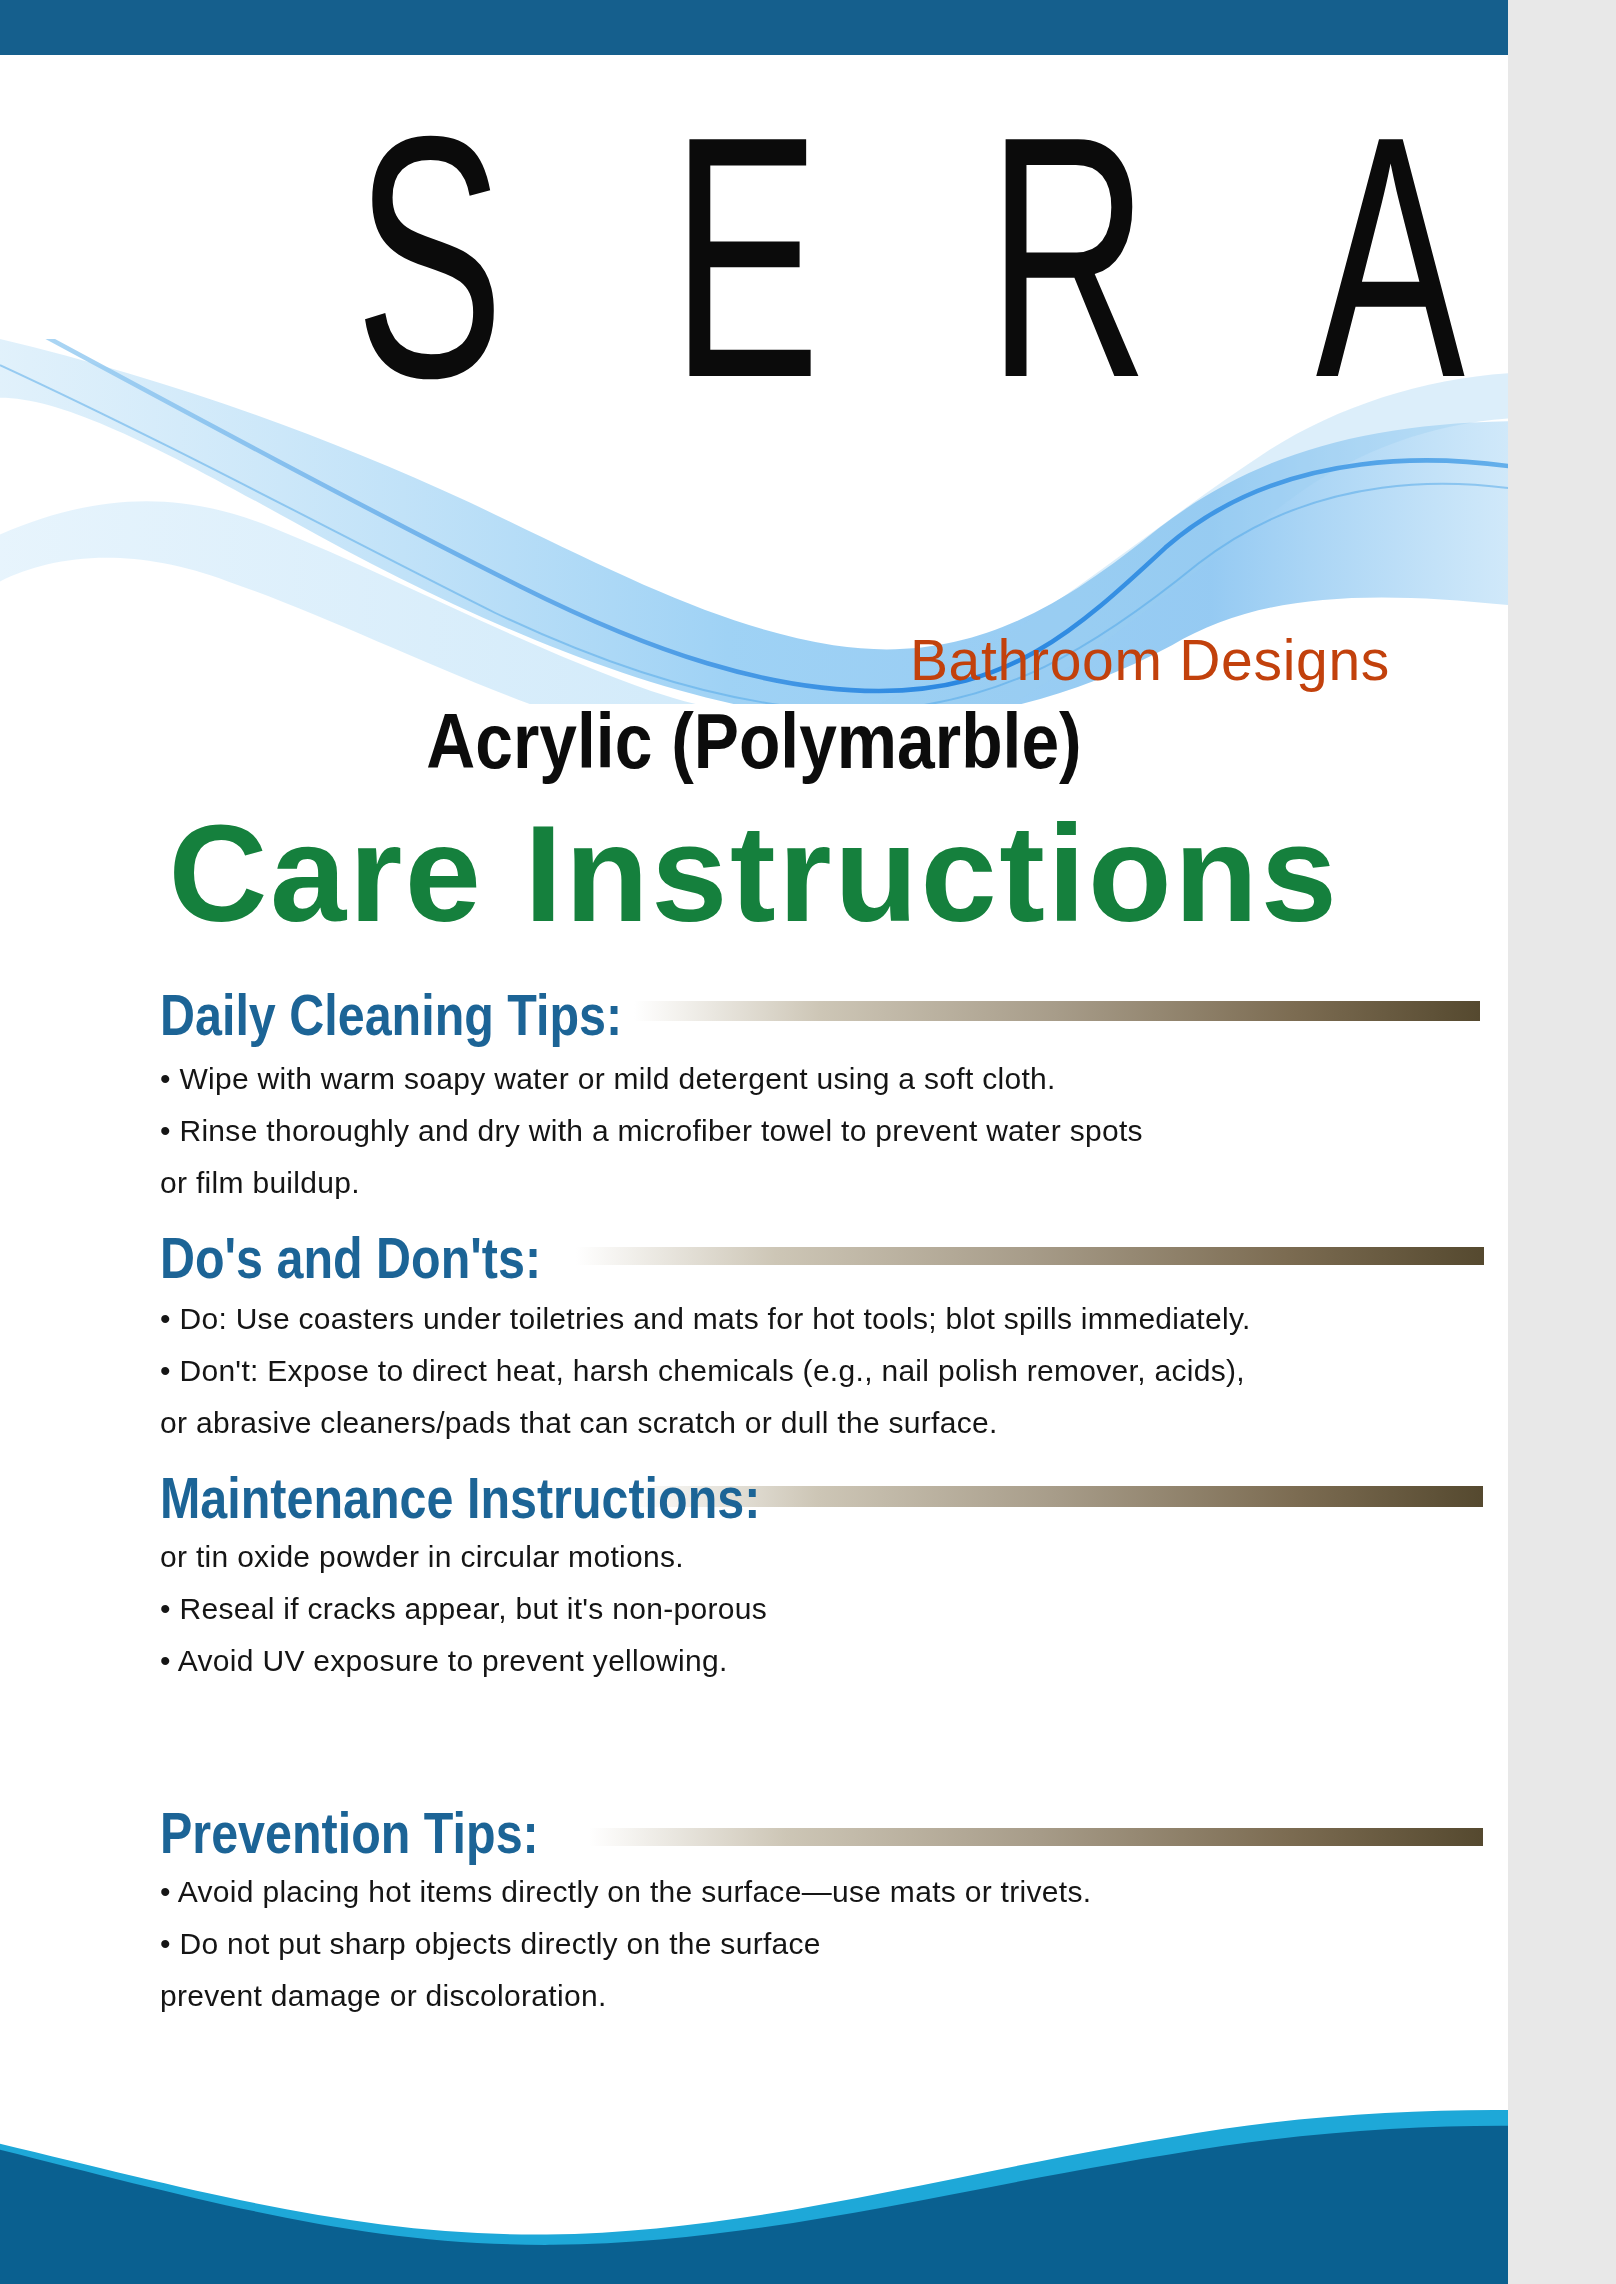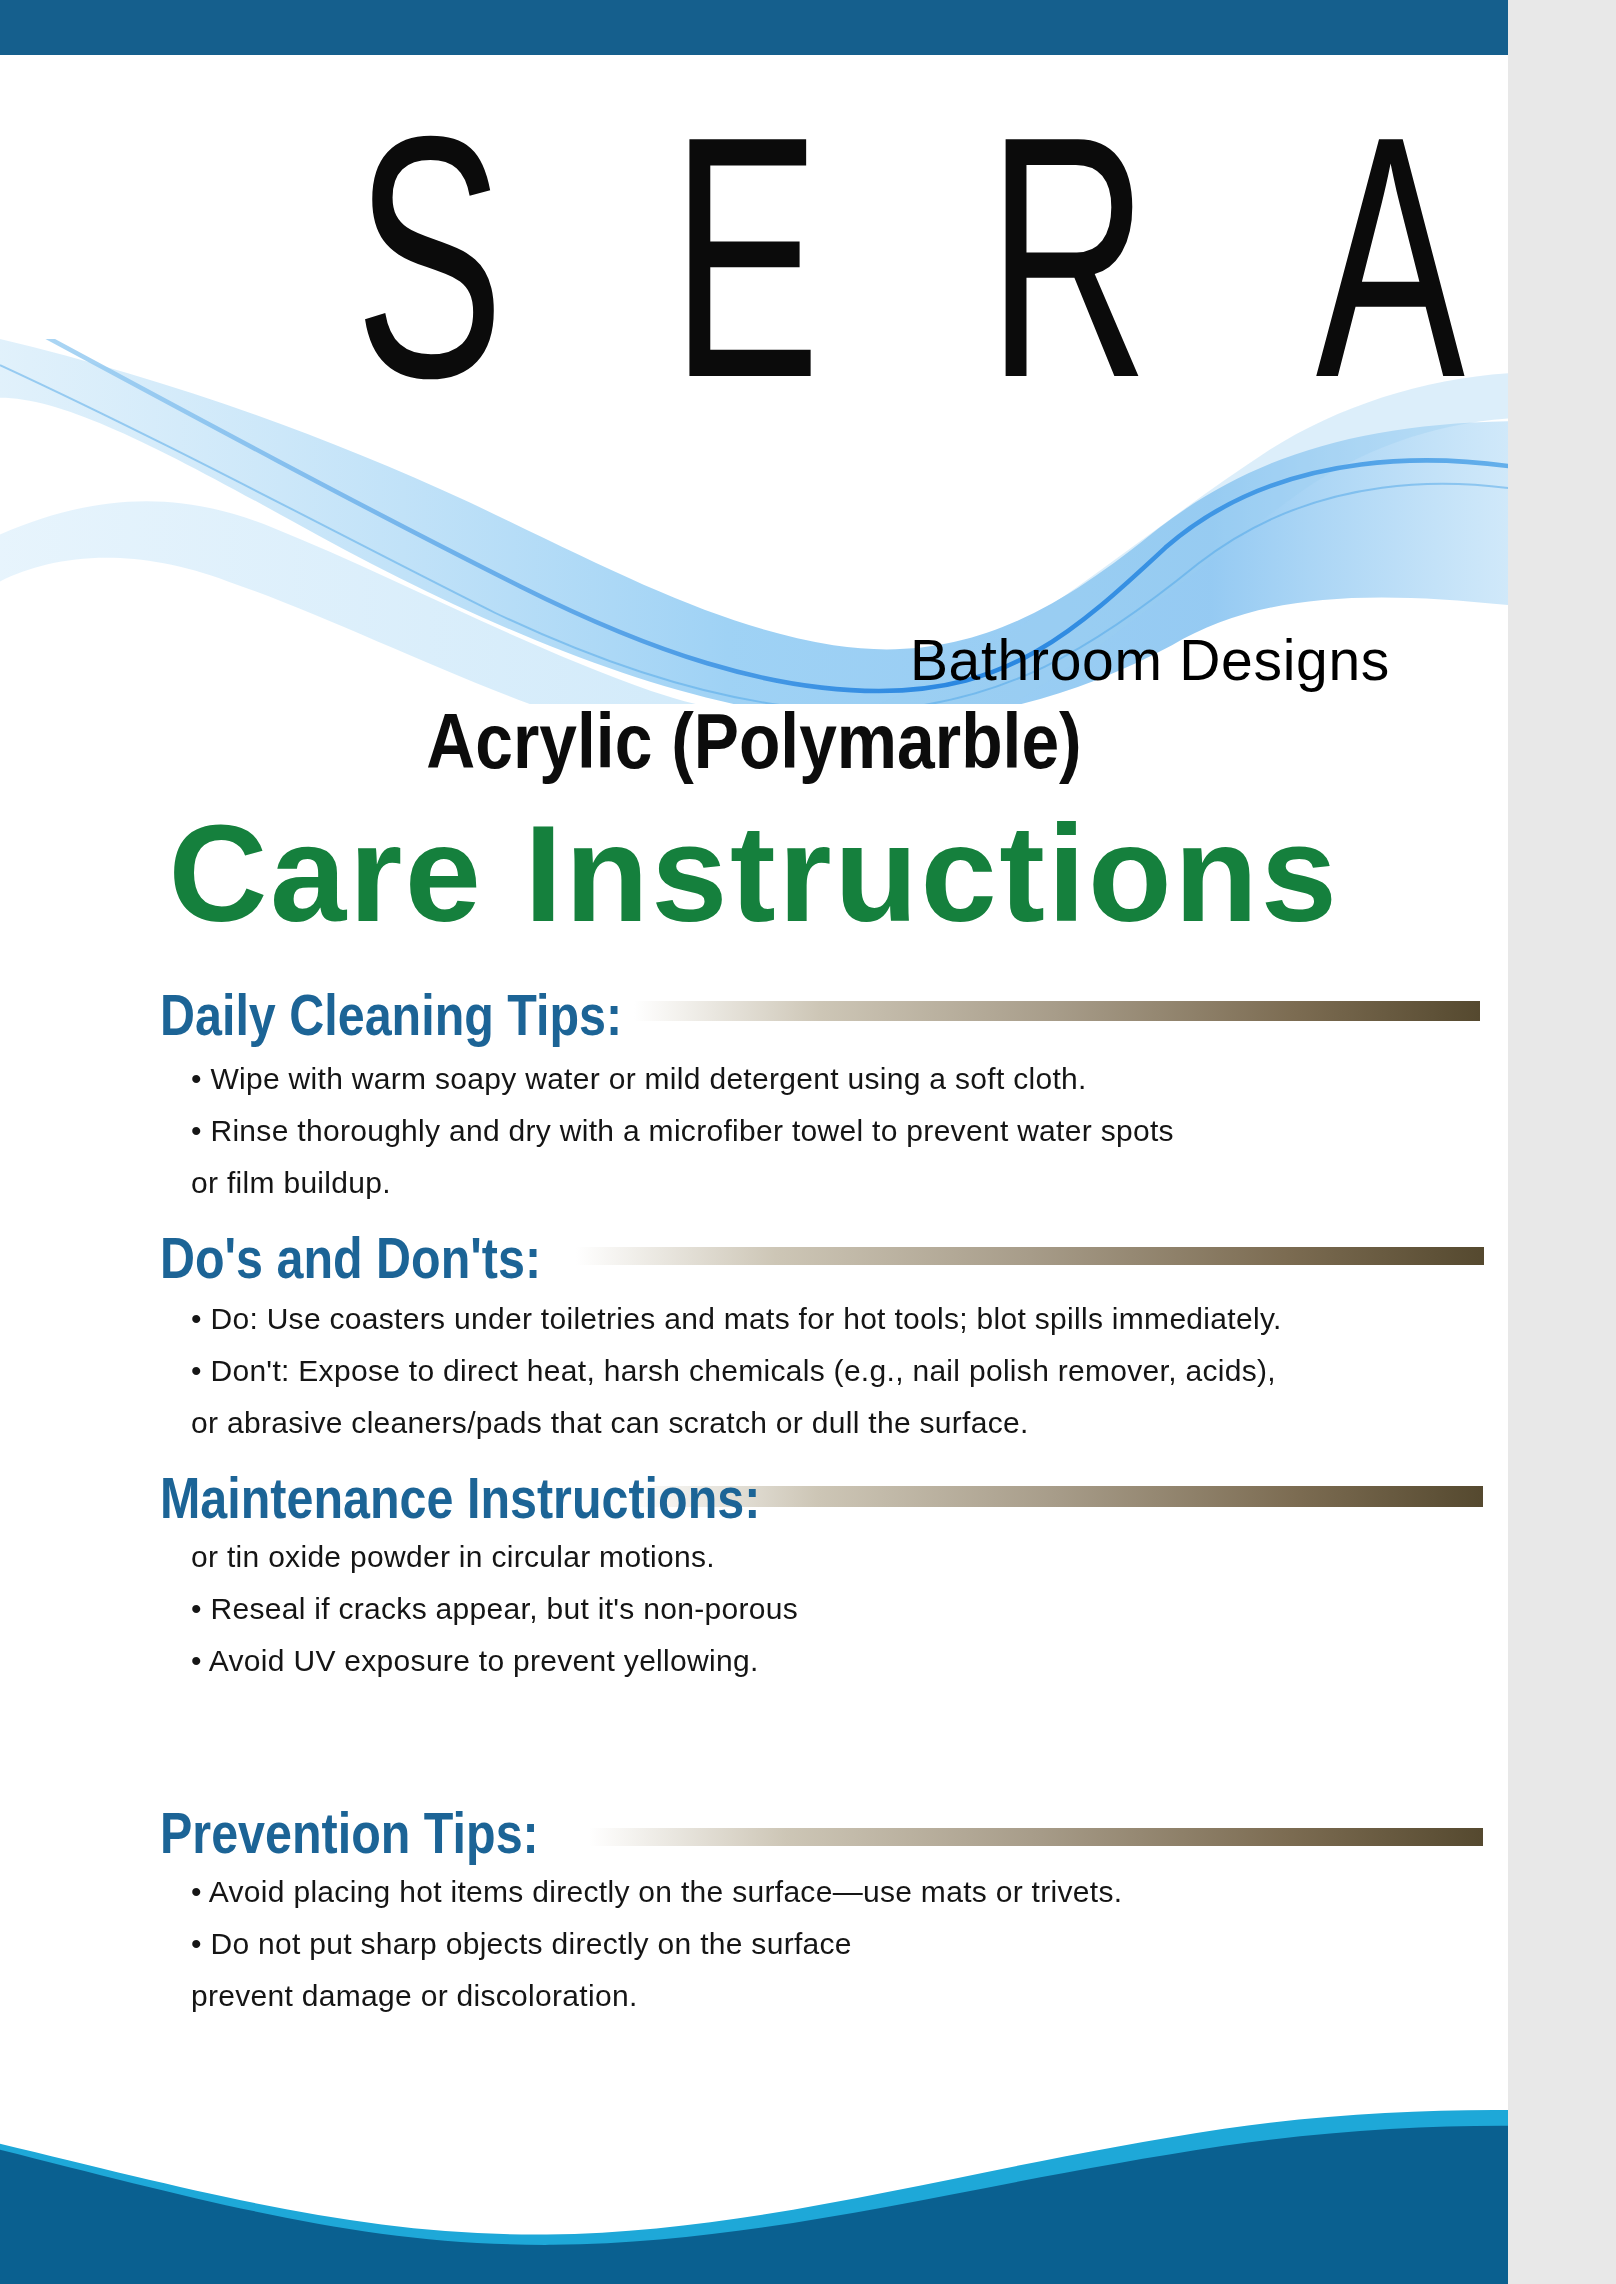--- a/index.html
+++ b/index.html
@@ -27,21 +27,21 @@
     white-space:nowrap;
   }
   
   .wave-top{
     position:absolute;left:0;top:339px;width:1616px;height:365px;
   }
   
   .tagline{
     position:absolute;right:118px;top:632px;
     font-size:57px;line-height:1;
-    color:#000000;
+    color:#c2410c;
     letter-spacing:0.7px;
     white-space:nowrap;
   }
   
   .subtitle{
     position:absolute;left:0;right:0;top:703px;
     text-align:center;
     font-size:77px;line-height:1;font-weight:bold;
     color:#0c0c0c;
     transform:scaleX(0.88);
@@ -84,21 +84,20 @@
   .bar2{left:576px;width:908px;top:1247px;height:18px;}
   .bar3{left:629px;width:854px;top:1486px;height:21px;}
   .bar4{left:589px;width:894px;top:1828px;height:18px;}
   
   .bullets{
     position:absolute;left:160px;right:13px;
     font-size:30px;line-height:52px;
     letter-spacing:0.3px;
     color:#151515;
     white-space:nowrap;
-    margin-left:31px;
   }
   .b1{top:1053px;}
   .b2{top:1293px;}
   .b3{top:1531px;}
   .b4{top:1866px;}
   
   .wave-footer{
     position:absolute;left:0;top:2057px;width:1616px;height:227px;
   }
 </style>

